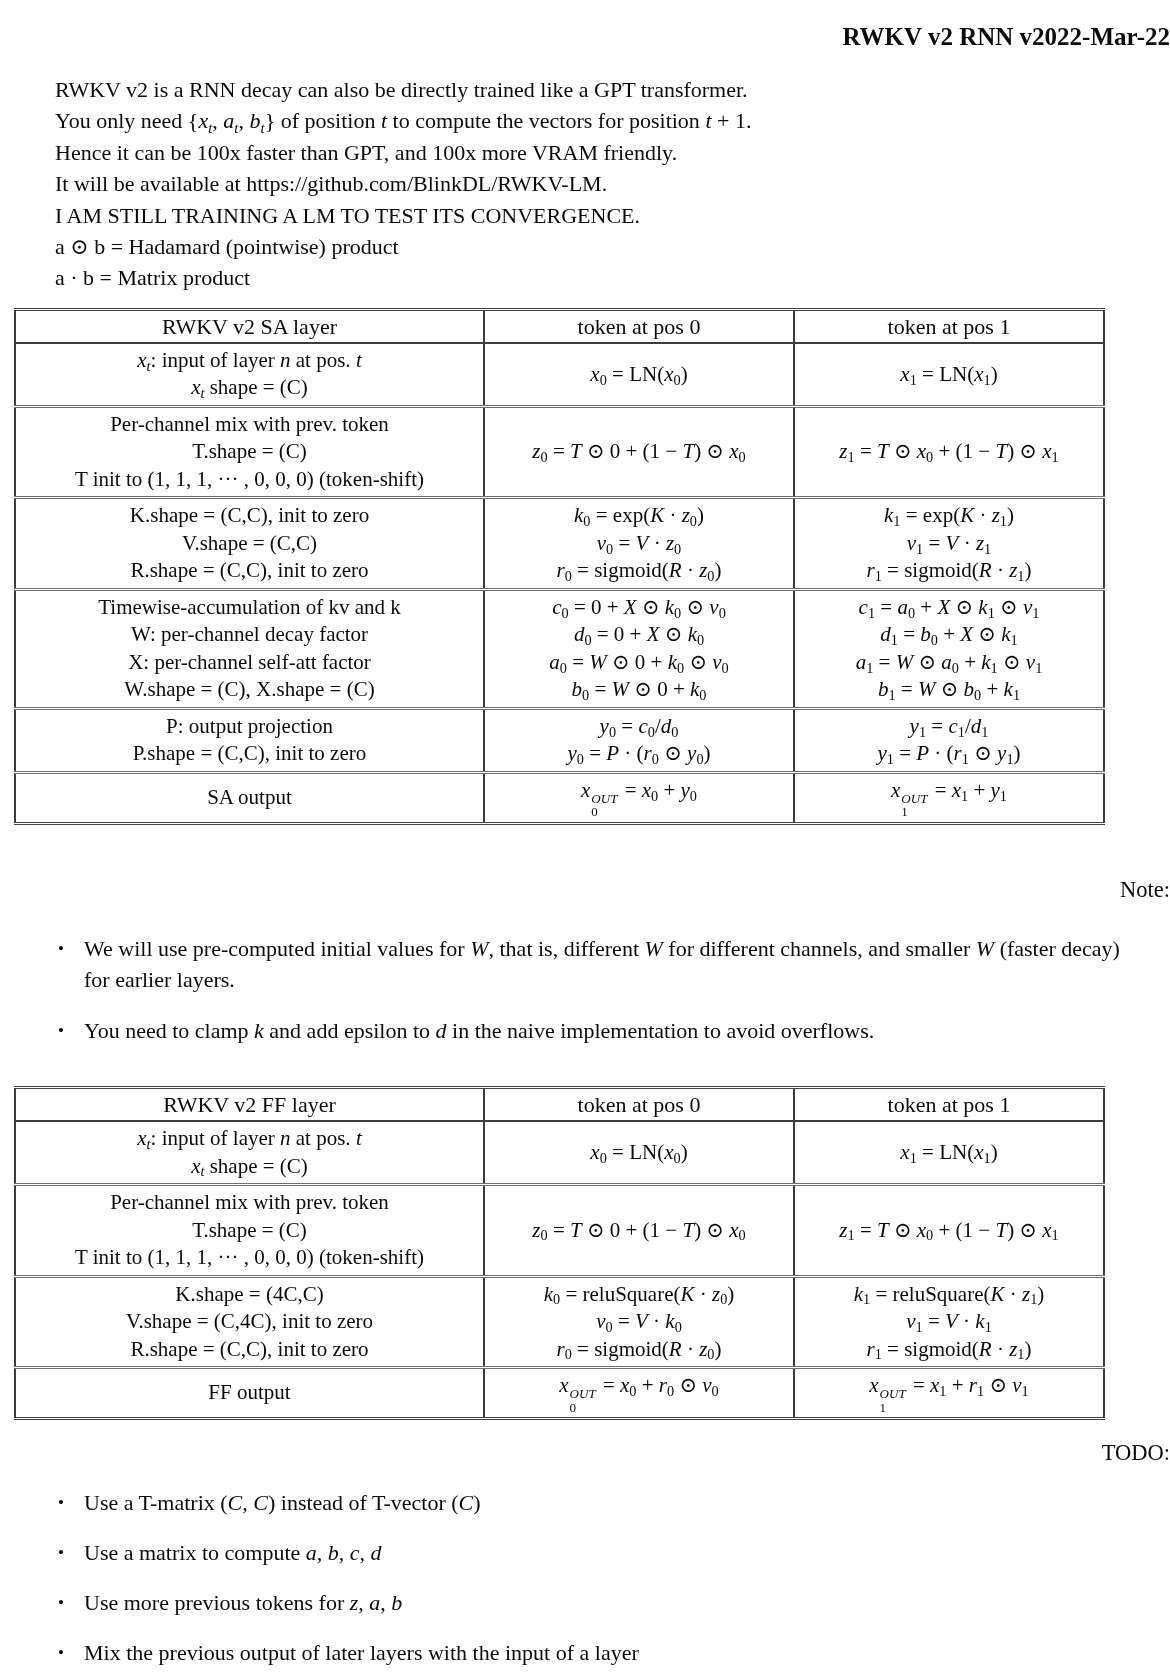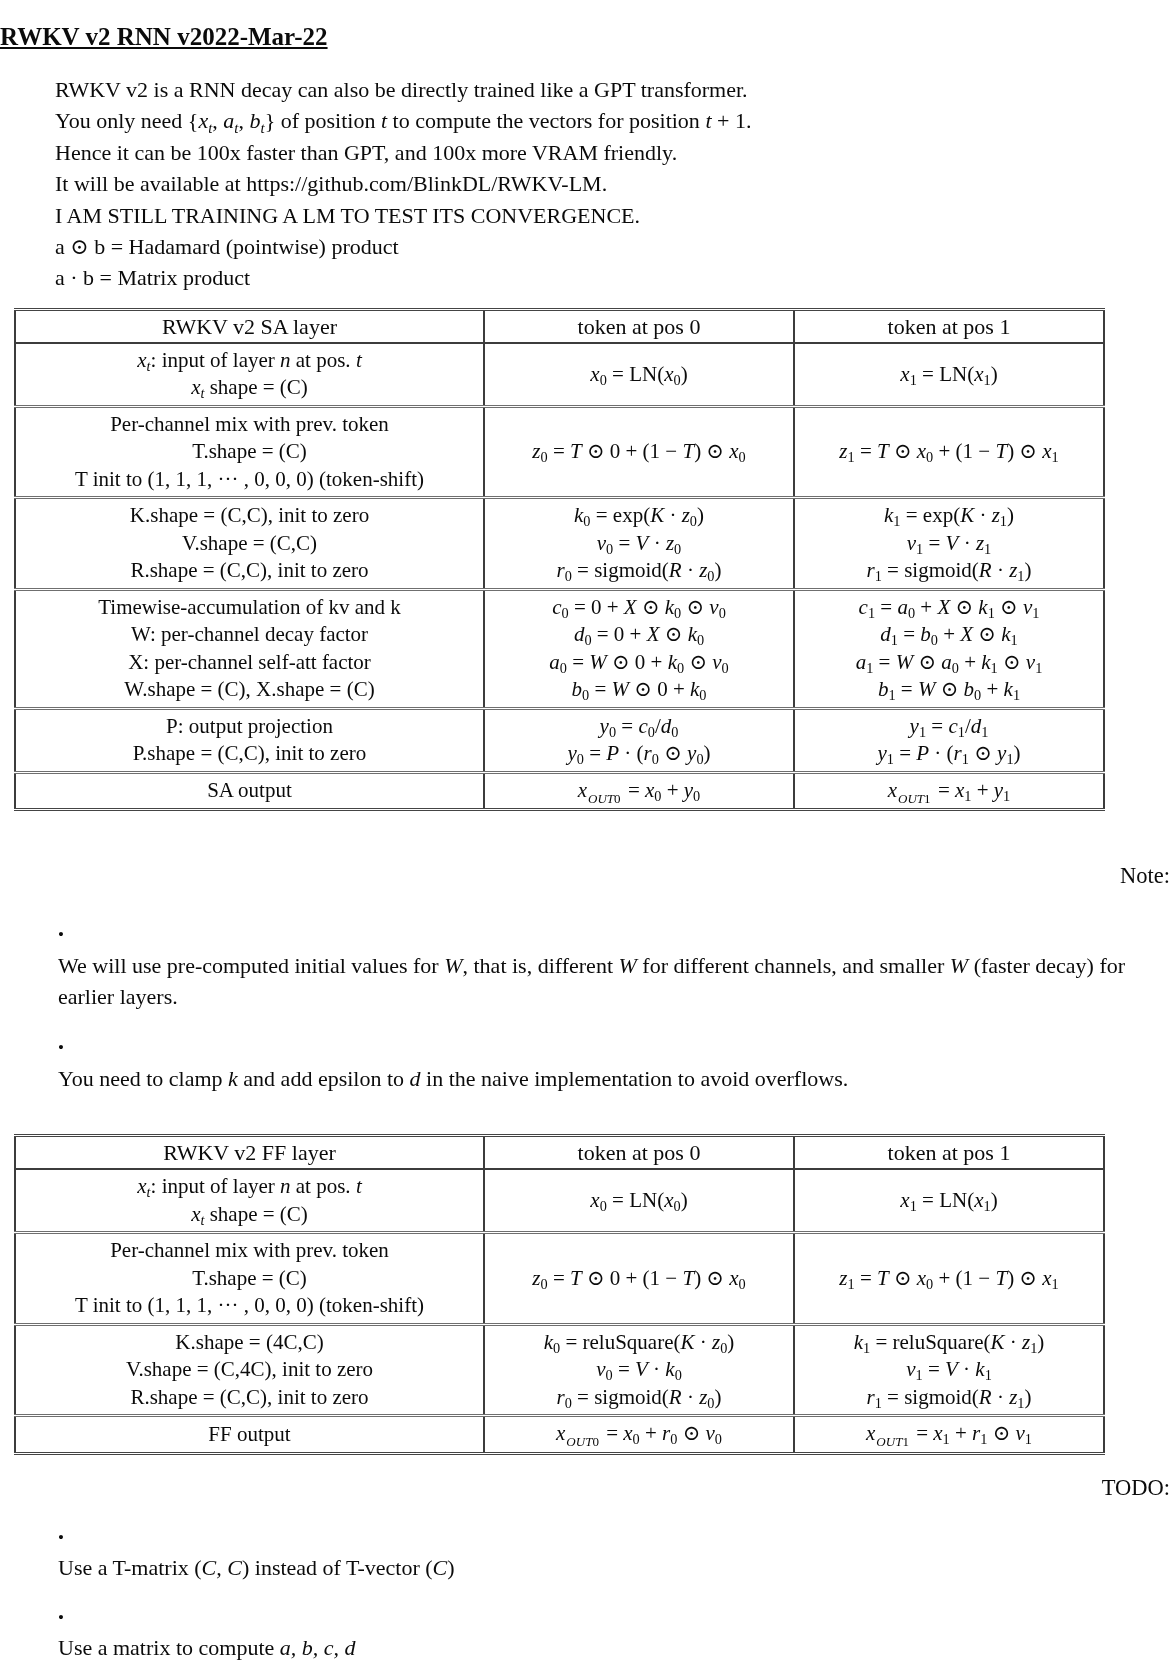--- a/index.html
+++ b/index.html
@@ -3,29 +3,29 @@
 <meta charset="utf-8">
 <style>
   html,body{margin:0;padding:0;background:#ffffff;}
   body{
     width:1170px;height:1674px;overflow:hidden;
     color:#0b0b0b;
     font-family:"Liberation Serif","DejaVu Serif","DejaVu Sans",serif;
   }
   .page{padding-top:22px;}
   .title{
-    text-align:left;font-weight:bold;font-size:25px;line-height:30px;text-decoration:underline;
+    text-align:right;font-weight:bold;font-size:25px;line-height:30px;
   }
   .intro{margin:22px 60px 0 55px;font-size:22px;line-height:31.4px;}
   .iline{white-space:nowrap;}
   i{font-style:italic;}
   sub,sup{font-size:68%;line-height:0;}
   sub{vertical-align:baseline;position:relative;top:0.28em;}
   .supsub{
-    display:inline-flex;align-items:flex-start;
+    display:inline-flex;flex-direction:column;align-items:flex-start;
     font-size:62%;line-height:1.05;vertical-align:-0.45em;margin:0 2px 0 1px;
   }
   .supsub .sup{font-style:italic;}
   .supsub .sub{font-style:normal;}
   table.ltable{
     border-collapse:collapse;table-layout:fixed;width:1089px;
     margin:14px 0 0 14px;
     border-left:2px solid #3c3c3c;border-right:2px solid #3c3c3c;
     border-top:3px double #444444;border-bottom:3px double #444444;
   }
@@ -37,21 +37,21 @@
     border:2px solid #3c3c3c;
     text-align:center;vertical-align:middle;
     font-size:21px;line-height:27.5px;padding:3px 6px;
     overflow:hidden;
     margin-top:28px;
   }
   .ltable tr.hdr td{font-size:22px;line-height:25px;padding:3px 6px;}
   .ltable tr.grp td{border-top:3px double #6f6f6f;}
   .shead{margin:50px 0 0 55px;font-size:22.5px;line-height:30px;text-align:right;}
   .shead.todo-h{margin-top:18px;}
-  .bitem{display:flex;margin:28px 26px 0 58px;font-size:22px;line-height:31px;flex-direction:column;}
+  .bitem{display:flex;margin:28px 26px 0 58px;font-size:22px;line-height:31px;}
   .bitem.tight{margin-top:20px;}
   .bitem.todo-b{margin-top:20px;line-height:30px;}
   .dot{width:26px;flex:0 0 26px;font-size:17px;}
   .dot::before{content:"\2022";}
   .btext{flex:1;}
 </style>
 </head>
 <body>
 
 <div class="page">

